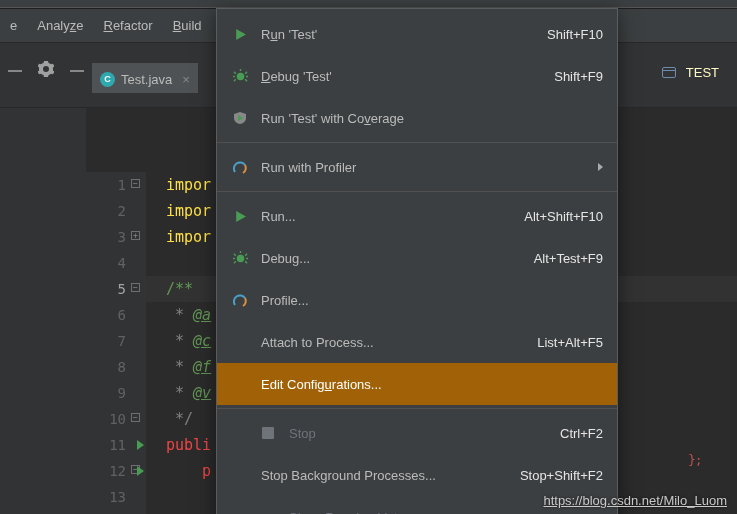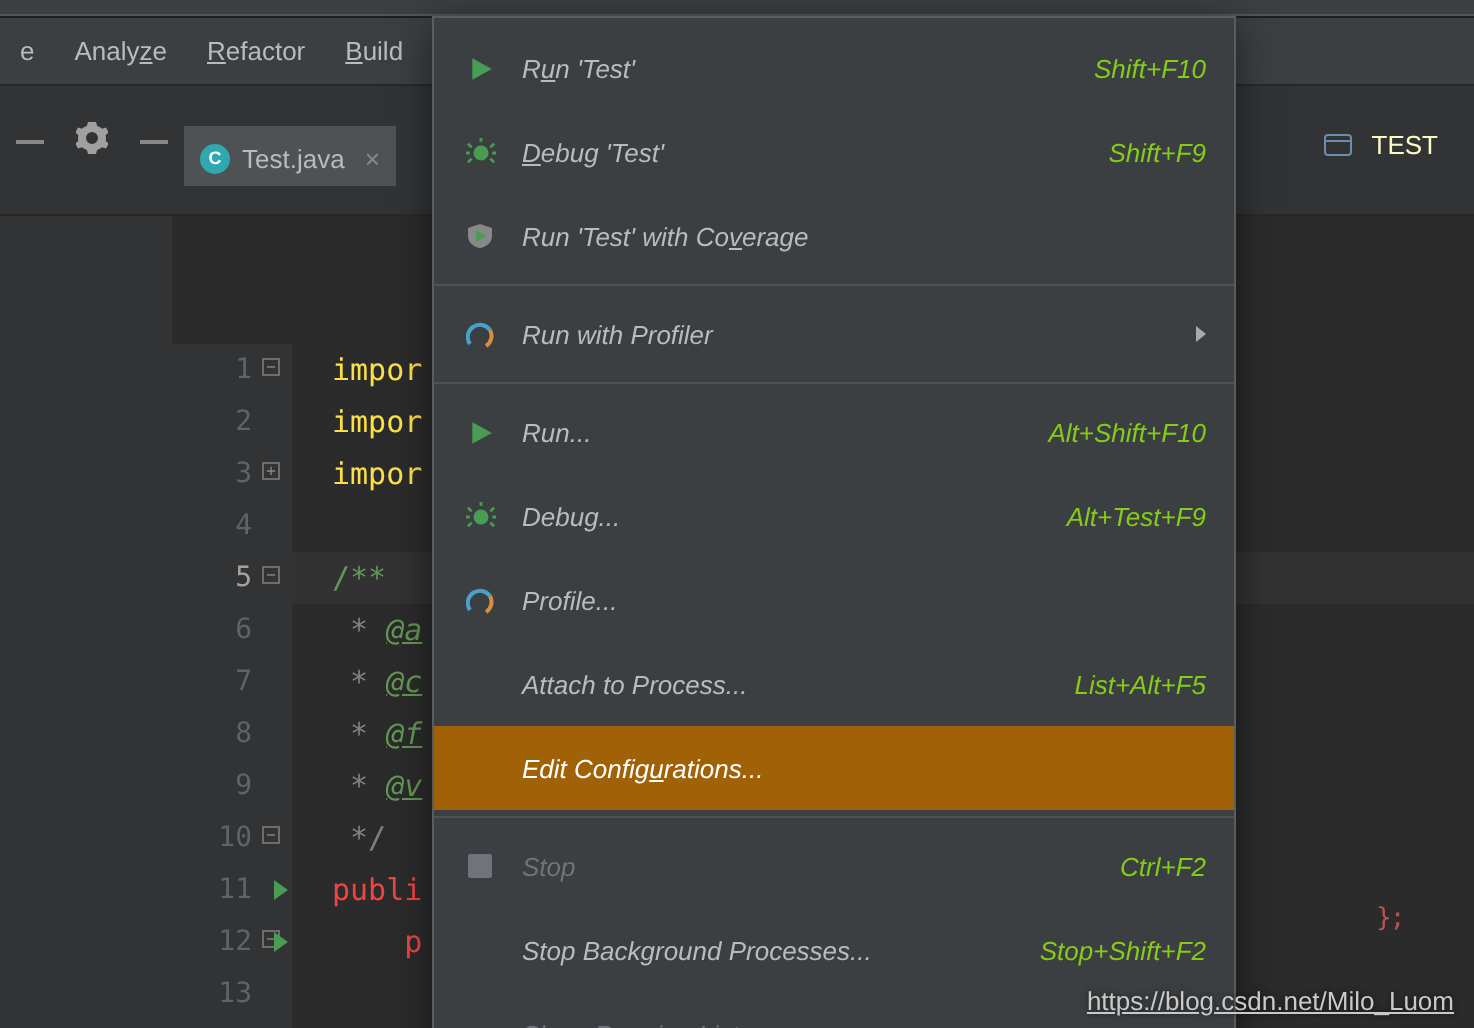--- a/index.html
+++ b/index.html
@@ -170,41 +170,40 @@
     box-shadow: 0 4px 18px rgba(0,0,0,0.5);
     padding: 4px 0;
   }
   .popup .item {
     display: flex;
     align-items: center;
     height: 42px;
     padding: 0 14px 0 12px;
     color: #bbbbbb;
     position: relative;
-    font-style: italic;
   }
   .popup .item.selected {
     background: #a16207;
     color: #ffffff;
   }
-  .popup .item.disabled { color: #6f737a; }
+  .popup .item.disabled { color: #6f737a; margin-left: 28px; }
   .popup .sep {
     height: 1px;
     background: #515151;
     margin: 3px 0;
   }
   .popup .ico {
     width: 22px;
     display: flex;
     align-items: center;
     justify-content: center;
     margin-right: 10px;
   }
   .popup .lbl { flex: 1; white-space: nowrap;}
-  .popup .shortcut { color: #84cc16; font-size: 13px;}
+  .popup .shortcut { color: #e5e5e5; font-size: 13px;}
   .popup .arrow {
     width: 0; height: 0;
     border-left: 5px solid #aaa;
     border-top: 4px solid transparent;
     border-bottom: 4px solid transparent;
     margin-left: 8px;
   }
   
   .run-tri { fill: #499c54; }
   .bug { fill: #499c54; }

